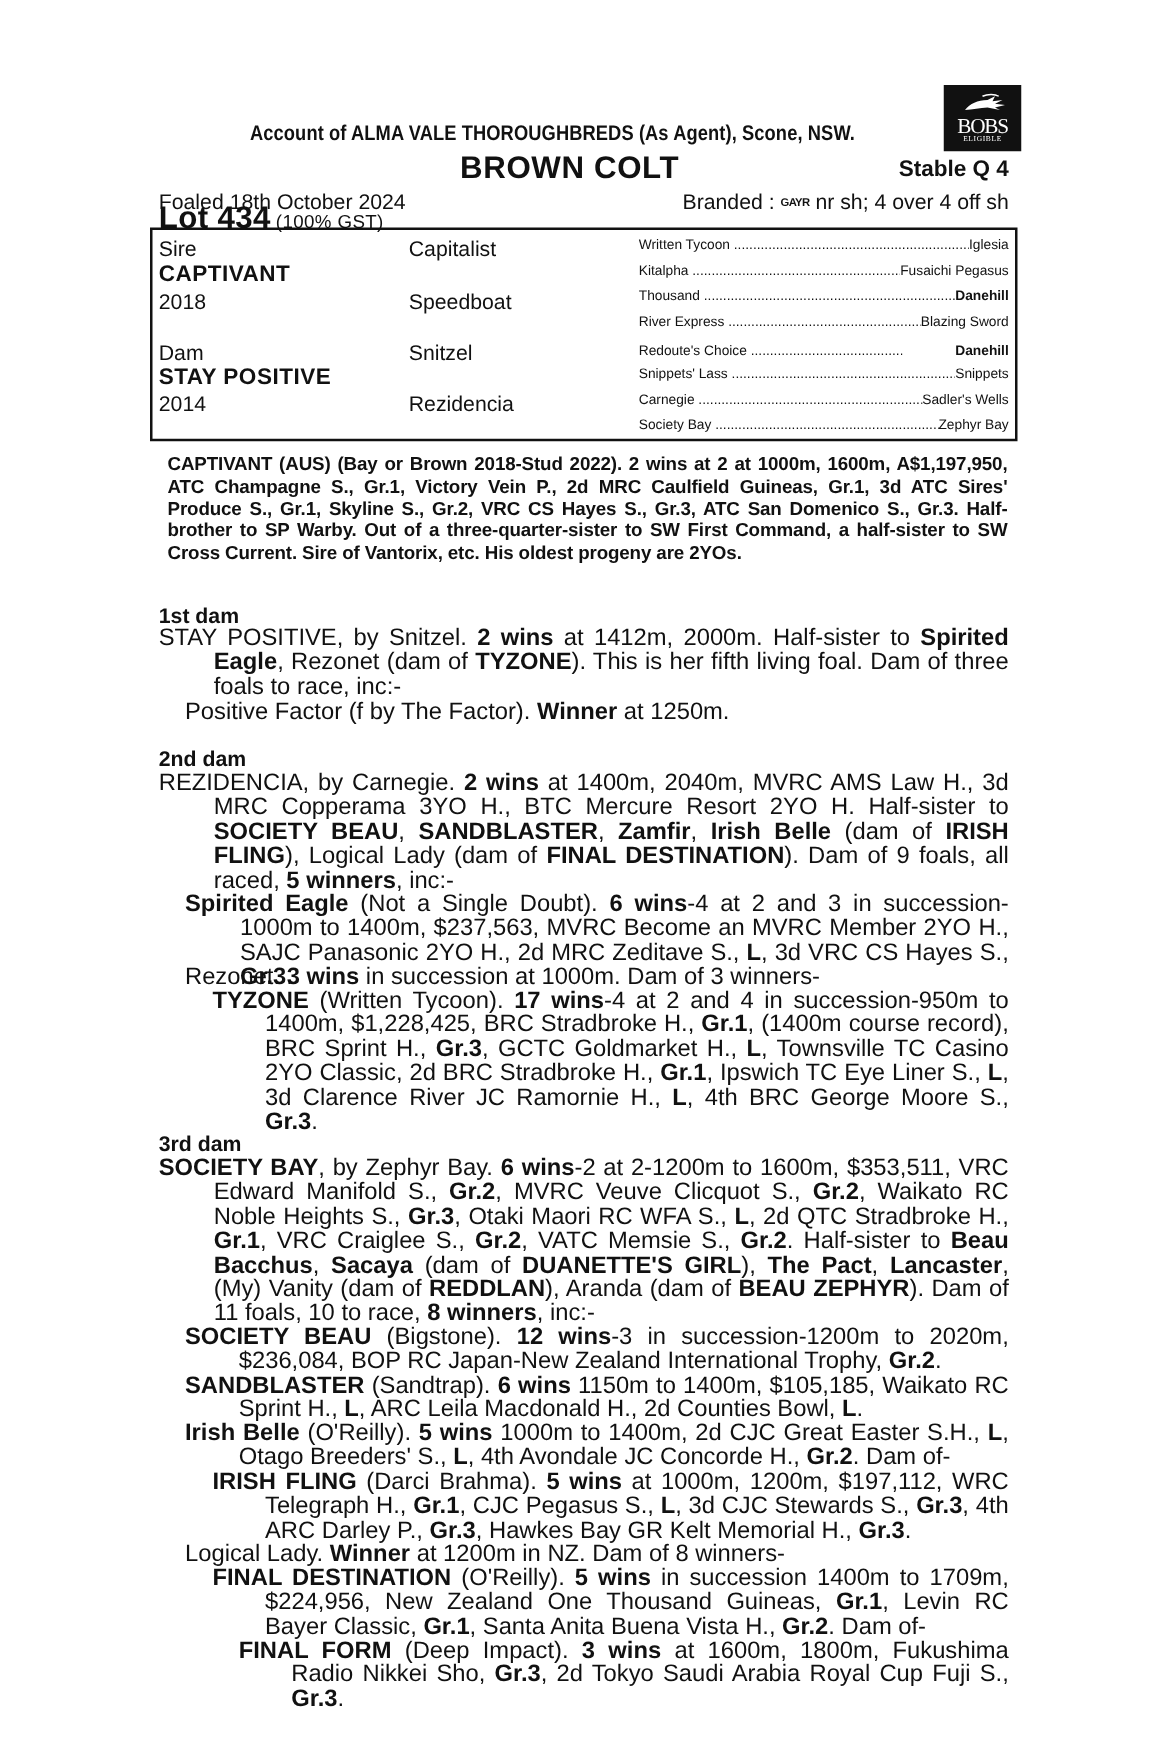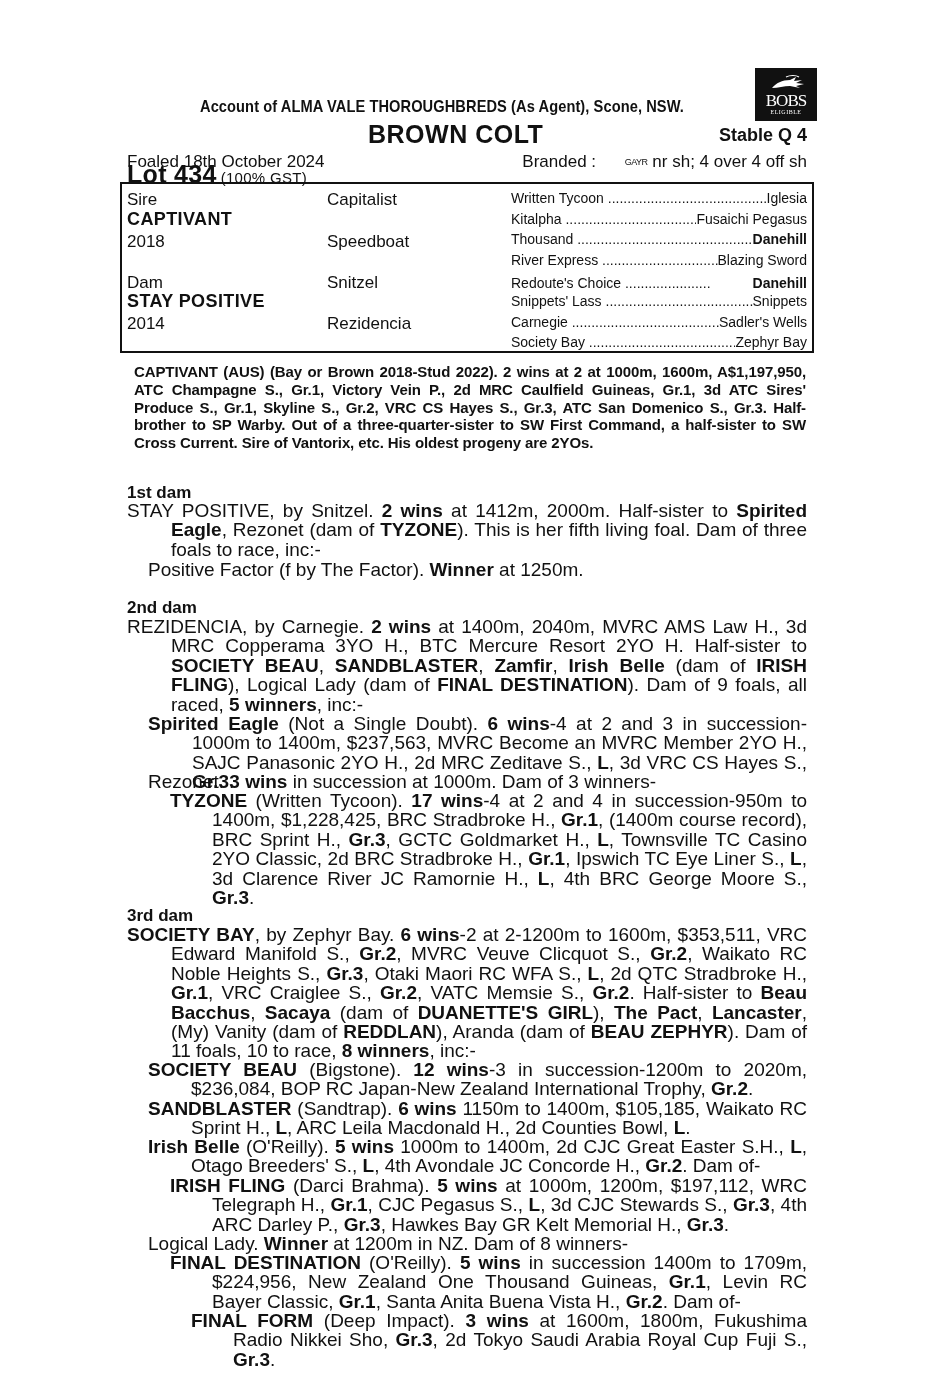--- a/index.html
+++ b/index.html
@@ -17,27 +17,27 @@
 
   .lotline { position: absolute; left: 127px; top: 120px; width: 680px; height: 30px; }
   .lot { position: absolute; left: 0; top: 0; font-size: 25px; font-weight: 900; letter-spacing: 0.3px; margin-top: 40px; }
   .gst { font-size: 15px; font-weight: normal; margin-left: 4px; }
   .horse-title { position: absolute; left: 241px; top: 0; font-size: 25px; font-weight: 900; letter-spacing: 0.5px; }
   .stable { position: absolute; right: 0; top: 5px; font-size: 18px; font-weight: bold; }
 
   .foaledline { position: absolute; left: 127px; top: 152px; width: 680px; font-size: 17px; }
   .foaled { position: absolute; left: 0; top: 0; }
   .brand { position: absolute; right: 0; top: 0; white-space: nowrap; }
-  .brandmark { font-size: 9px; font-weight: normal; letter-spacing: -0.5px; vertical-align: 2px; margin-left: 24px; }
+  .brandmark { font-size: 9px; font-weight: bold; letter-spacing: -0.5px; vertical-align: 2px; }
 
   .pedigree { position: absolute; left: 120px; top: 182px; width: 694px; height: 171px;
               border: 2px solid #111; box-sizing: border-box; }
   .ped-row { position: absolute; font-size: 17px; white-space: nowrap; }
   .ped-big { font-size: 18px; font-weight: 900; letter-spacing: 0.4px; }
-  .ped-gg { position: absolute; left: 389px; width: 296px; font-size: 14px; display: flex; white-space: nowrap; }
+  .ped-gg { position: absolute; left: 389px; width: 296px; font-size: 11px; display: flex; white-space: nowrap; }
   .ped-gg .lead { flex: 1 1 auto; overflow: hidden; }
   .ped-gg .lead::after { content: " ........................................................................................................"; }
   .ped-gg .right { flex: 0 0 auto; }
   .ped-gg .right.b { font-weight: 900; }
 
   .sirenote { position: absolute; left: 134px; top: 363px; width: 672px; font-size: 15px; font-weight: 900;
               line-height: 17.8px; text-align: justify; letter-spacing: -0.1px; }
 
   .section-h { position: absolute; left: 127px; font-size: 17px; font-weight: 900; }
   .para { position: absolute; font-size: 19px; line-height: 19.4px; text-align: justify; }

